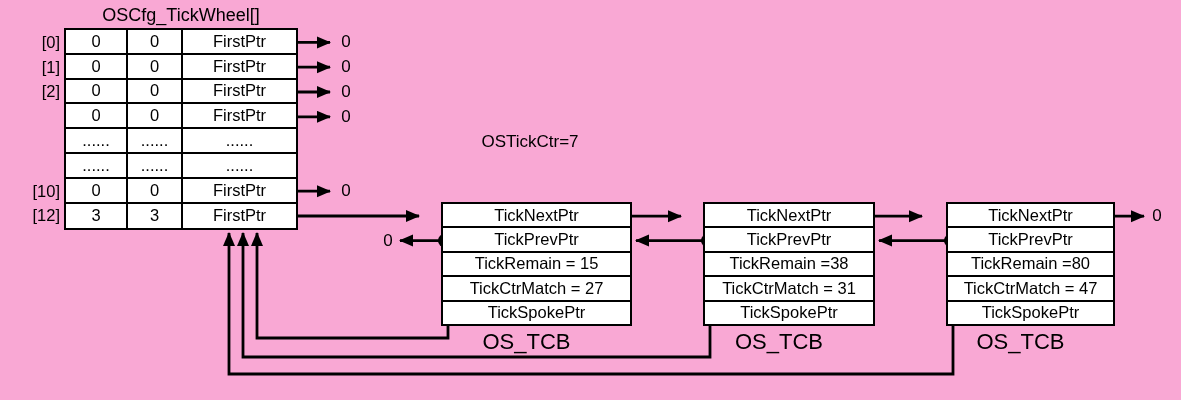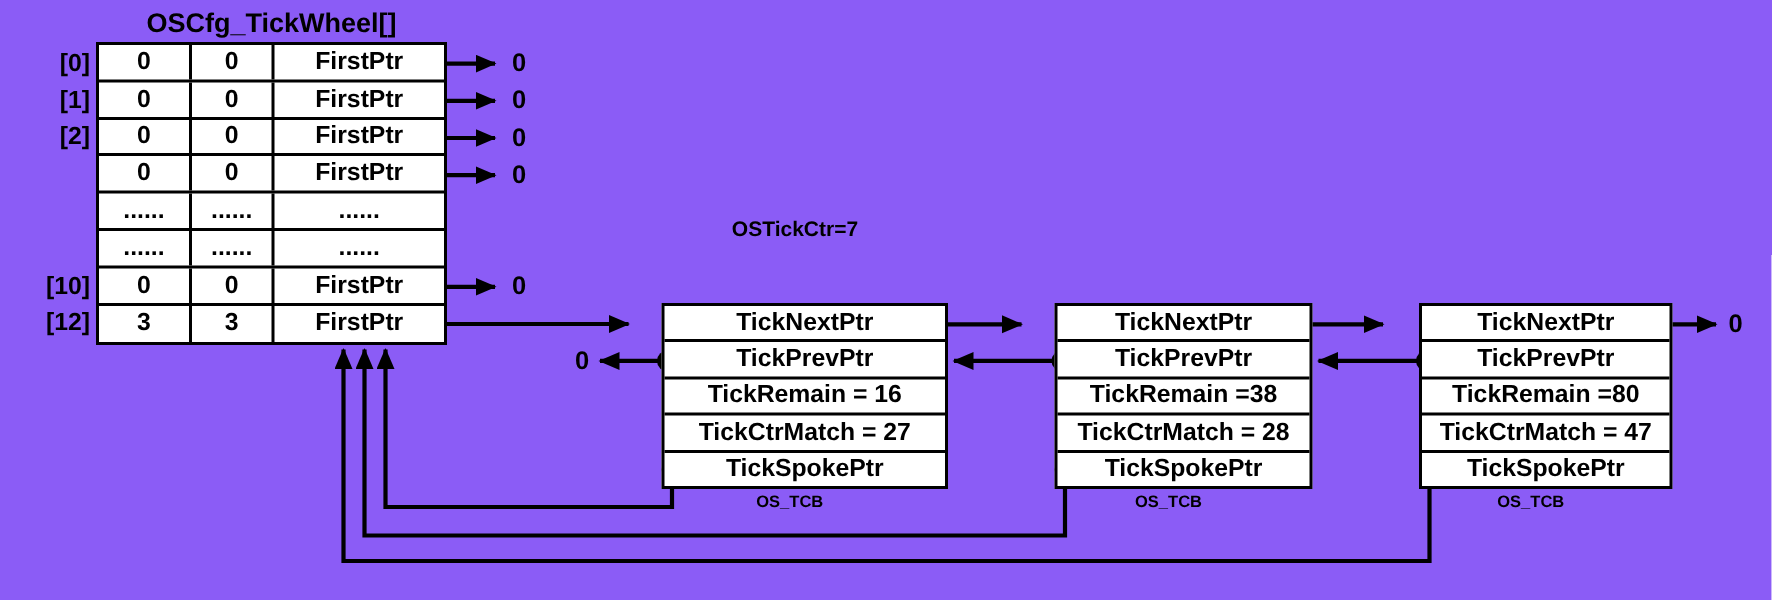--- a/index.html
+++ b/index.html
@@ -1,25 +1,25 @@
 <!DOCTYPE html>
 <html><head>
 <meta charset="utf-8">
 <style>
   * { box-sizing: border-box; margin: 0; padding: 0; }
   html, body { background: #fff; }
   .stage {
     position: relative; width: 1181px; height: 400px;
-    background: #8b5cf6; color: #000;
-    font-family: "Liberation Sans", sans-serif; font-weight: 700;
+    background: #f9a8d4; color: #000;
+    font-family: "Liberation Sans", sans-serif; font-weight: 400;
     overflow: hidden;
   }
   .svg-layer { position: absolute; left: 0; top: 0; }
   .title { position: absolute; left: 64px; top: 5px; width: 234px; text-align: center; font-size: 18px; }
-  .counter { position: absolute; left: 440px; top: 144px; width: 180px; text-align: center; font-size: 14px; }
+  .counter { position: absolute; left: 440px; top: 132px; width: 180px; text-align: center; font-size: 17px; }
 
   .wtable {
     position: absolute; left: 64px; top: 28px; width: 234px; height: 202.4px;
     border: 2px solid #000; display: flex; flex-direction: column; background: #fff;
   }
   .wrow { display: flex; flex: 0 0 24.8px; height: 24.8px; border-bottom: 2px solid #000; }
   .wrow:last-child { border-bottom: none; flex: 1 1 auto; }
   .wcell { display: flex; align-items: center; justify-content: center; font-size: 16.5px; }
   .wc1 { width: 62px; border-right: 2px solid #000; }
   .wc2 { width: 55px; border-right: 2px solid #000; }
@@ -32,21 +32,21 @@
   .wzero, .nullv { position: absolute; display: flex; align-items: center; justify-content: center; font-size: 17px; }
   .wzero { left: 337px; width: 18px; height: 24.8px; }
 
   .tcb { position: absolute; top: 202px; }
   .tcb-grid { border: 2px solid #000; height: 124px; display: flex; flex-direction: column; background: #fff; margin-left: 20px; }
   .trow {
     flex: 0 0 24.4px; height: 24.4px; border-bottom: 2px solid #000;
     display: flex; align-items: center; justify-content: center; font-size: 16.5px;
   }
   .trow:last-child { border-bottom: none; flex: 1 1 auto; }
-  .tcb-footer { margin-top: 3px; text-align: center; font-size: 11px; }
+  .tcb-footer { margin-top: 3px; text-align: center; font-size: 22px; }
 </style>
 </head>
 <body>
 
 <div class="stage">
 
   <svg class="svg-layer" width="1181" height="400" viewBox="0 0 1181 400">
     <defs>
       <marker id="ah" markerUnits="userSpaceOnUse" markerWidth="15" markerHeight="13" refX="13" refY="6" orient="auto">
         <path d="M0,0 L14,6 L0,12 Z" fill="#000"></path>
@@ -160,32 +160,32 @@
       <div class="wzero" style="top: 178.8px;">0</div>
       <div class="wlabel" style="top: 203.6px;">[12]</div>
     </div>
 
   <div class="nullv" style="left:378px;top:228.4px;width:20px;height:24.4px;">0</div>
   <div class="nullv" style="left:1148px;top:204px;width:18px;height:24.4px;">0</div>
 <div class="tcb" style="left: 421px; width: 211px;">
     <div class="tcb-grid">
       <div class="trow">TickNextPtr</div>
       <div class="trow">TickPrevPtr</div>
-      <div class="trow">TickRemain = 16</div>
+      <div class="trow">TickRemain = 15</div>
       <div class="trow">TickCtrMatch = 27</div>
       <div class="trow">TickSpokePtr</div>
     </div>
     <div class="tcb-footer">OS_TCB</div>
   </div>
     <div class="tcb" style="left: 683px; width: 192px;">
     <div class="tcb-grid">
       <div class="trow">TickNextPtr</div>
       <div class="trow">TickPrevPtr</div>
       <div class="trow">TickRemain =38</div>
-      <div class="trow">TickCtrMatch = 28</div>
+      <div class="trow">TickCtrMatch = 31</div>
       <div class="trow">TickSpokePtr</div>
     </div>
     <div class="tcb-footer">OS_TCB</div>
   </div>
     <div class="tcb" style="left: 926px; width: 189px;">
     <div class="tcb-grid">
       <div class="trow">TickNextPtr</div>
       <div class="trow">TickPrevPtr</div>
       <div class="trow">TickRemain =80</div>
       <div class="trow">TickCtrMatch = 47</div>

